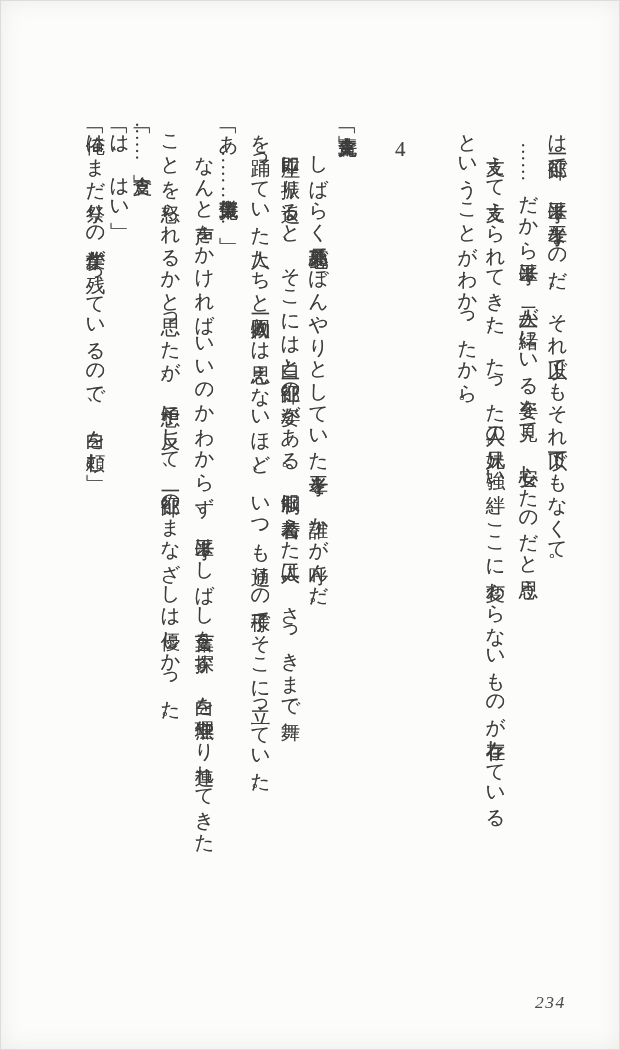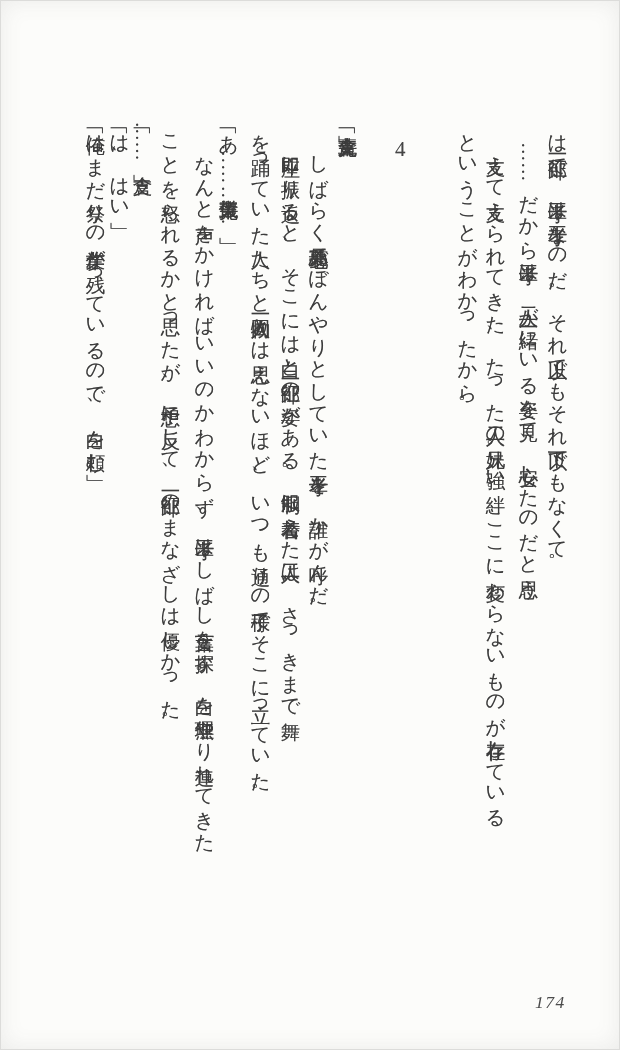--- a/index.html
+++ b/index.html
@@ -81,15 +81,15 @@
   <div class="vcol c6">しばらく夢見心地でぼんやりとしていた孝平を、誰かが呼んだ。</div>
   <div class="vcol c7">即座に振り返ると、そこには白と征一郎の姿がある。制服に着替えた二人は、さっきまで舞</div>
   <div class="vcol c8">を踊っていた人たちと同一人物とは思えないほど、いつも通りの様子でそこに立っていた。</div>
   <div class="vcol c9">「あ……東儀先輩……」</div>
   <div class="vcol c10">なんと声をかければいいのかわからず、孝平はしばし言葉を探す。白を無理やり連れてきた</div>
   <div class="vcol c11">ことを怒られるかと思ったが、予想に反して、征一郎のまなざしは優しかった。</div>
   <div class="vcol c12">「……支倉」</div>
   <div class="vcol c13">「は、はい」</div>
   <div class="vcol c14">「俺はまだ祭りの作業が残っているので、白を頼む」</div>
 
-  <div class="page-number">174</div>
+  <div class="page-number">234</div>
 
 </div>
 
 </body></html>

